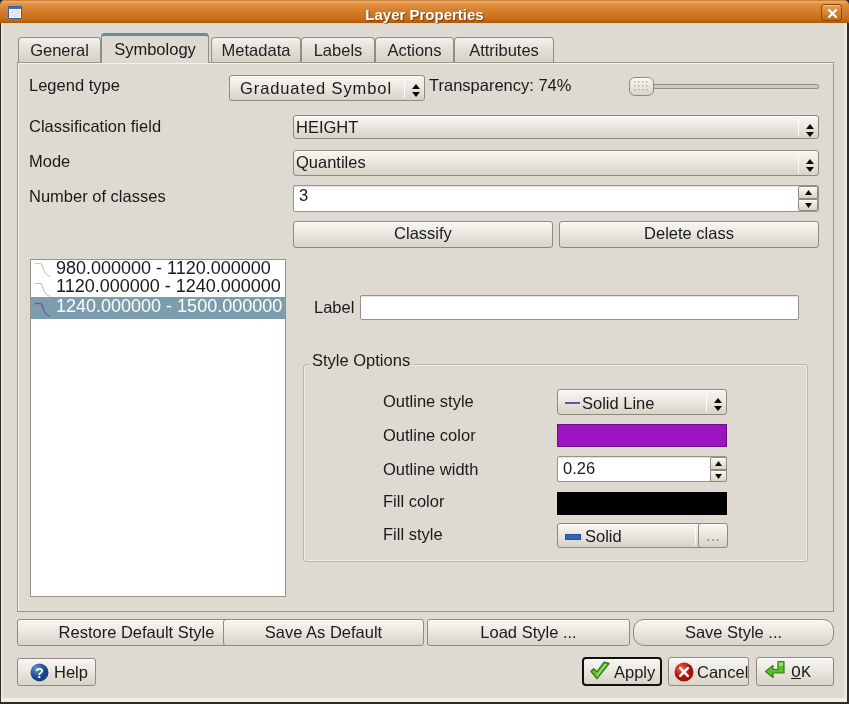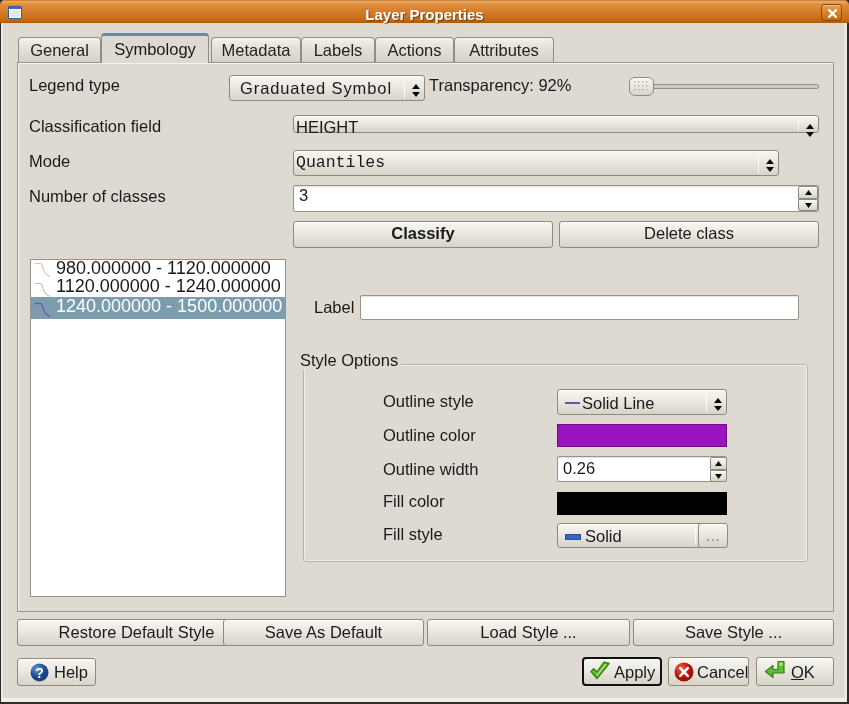--- a/index.html
+++ b/index.html
@@ -115,73 +115,73 @@
 
   <div class="lbl" style="left:28px; top:76px;">Legend type</div>
   <div class="btn combo" style="left:228px; top:75px; width:196px; height:26px;">
     <div class="ctext" style="left:10px; top:3px; letter-spacing:0.9px;">Graduated Symbol</div>
     <div class="sep" style="right:19px;"></div>
     <svg class="arrows" style="right:4.5px; top:7.5px;" width="8" height="13" viewBox="0 0 8 13">
         <path d="M4 0 L8 5 L0 5 Z" fill="#0a0a0a"></path>
         <path d="M4 13 L8 8 L0 8 Z" fill="#0a0a0a"></path>
       </svg>
   </div>
-  <div class="lbl" style="left:428px; top:76px;">Transparency: 92%</div>
+  <div class="lbl" style="left:428px; top:76px;">Transparency: 74%</div>
   <div style="position:absolute; left:629px; top:84px; width:189px; height:5px; background:#cdc9bf; border:1px solid #949083; border-radius:2px;"></div>
   <div class="btn" style="left:628px; top:77px; width:25px; height:19px; border-radius:6px;"></div>
   <svg style="position:absolute; left:633px; top:81px;" width="15" height="11" viewBox="0 0 15 11">
     <g fill="#b0aca0">
       <rect x="0" y="0" width="1.4" height="1.4"></rect>
         <rect x="4" y="0" width="1.4" height="1.4"></rect>
         <rect x="8" y="0" width="1.4" height="1.4"></rect>
         <rect x="12" y="0" width="1.4" height="1.4"></rect>
       <rect x="0" y="4" width="1.4" height="1.4"></rect>
         <rect x="4" y="4" width="1.4" height="1.4"></rect>
         <rect x="8" y="4" width="1.4" height="1.4"></rect>
         <rect x="12" y="4" width="1.4" height="1.4"></rect>
       <rect x="0" y="8" width="1.4" height="1.4"></rect>
         <rect x="4" y="8" width="1.4" height="1.4"></rect>
         <rect x="8" y="8" width="1.4" height="1.4"></rect>
         <rect x="12" y="8" width="1.4" height="1.4"></rect>
     </g>
   </svg>
 
   <div class="lbl" style="left:28px; top:117px;">Classification field</div>
-  <div class="btn combo" style="left:292px; top:115px; width:526px; height:18px;">
+  <div class="btn combo" style="left:292px; top:115px; width:526px; height:24px;">
     <div class="ctext" style="left:2px; top:1.5px;">HEIGHT</div>
     <div class="sep" style="right:19px;"></div>
     <svg class="arrows" style="right:4.5px; top:7.5px;" width="8" height="13" viewBox="0 0 8 13">
         <path d="M4 0 L8 5 L0 5 Z" fill="#0a0a0a"></path>
         <path d="M4 13 L8 8 L0 8 Z" fill="#0a0a0a"></path>
       </svg>
   </div>
 
   <div class="lbl" style="left:28px; top:152px;">Mode</div>
-  <div class="btn combo" style="left:292px; top:150px; width:486px; height:26px;font-family:Liberation Mono, monospace;">
+  <div class="btn combo" style="left:292px; top:150px; width:526px; height:26px;">
     <div class="ctext" style="left:2px; top:1.5px;">Quantiles</div>
     <div class="sep" style="right:19px;"></div>
     <svg class="arrows" style="right:4.5px; top:7.5px;" width="8" height="13" viewBox="0 0 8 13">
         <path d="M4 0 L8 5 L0 5 Z" fill="#0a0a0a"></path>
         <path d="M4 13 L8 8 L0 8 Z" fill="#0a0a0a"></path>
       </svg>
   </div>
 
   <div class="lbl" style="left:28px; top:187px;">Number of classes</div>
   <div class="entry" style="left:292px; top:185px; width:526px; height:27px;"></div>
   <div class="ctext" style="left:298px; top:186px;">3</div>
   <div class="btn" style="left:797px; top:186px; width:20px; height:13px; border-radius:2px 2px 0 0;"></div>
   <svg style="position:absolute; left:803.5px; top:190px;" width="7" height="5" viewBox="0 0 7 5">
       <path d="M3.5 0 L7 5 L0 5 Z" fill="#0a0a0a"></path>
     </svg>
   <div class="btn" style="left:797px; top:199px; width:20px; height:12px; border-radius:0 0 2px 2px;"></div>
   <svg style="position:absolute; left:803.5px; top:203px;" width="7" height="5" viewBox="0 0 7 5">
       <path d="M3.5 5 L7 0 L0 0 Z" fill="#0a0a0a"></path>
     </svg>
 
-  <div class="btn" style="left:292px; top:221px; width:260px; height:27px;"><span style="display:inline-block;margin-top:1.5px;font-weight:bold;">Classify</span></div>
+  <div class="btn" style="left:292px; top:221px; width:260px; height:27px;"><span style="display:inline-block;margin-top:1.5px;">Classify</span></div>
   <div class="btn" style="left:558px; top:221px; width:260px; height:27px;"><span style="display:inline-block;margin-top:1.5px;">Delete class</span></div>
 
   <div class="entry" style="left:29px; top:259px; width:256px; height:338px; border-radius:0; box-shadow:none;"></div>
   <svg style="position:absolute; left:33px; top:261px;" width="17" height="17" viewBox="0 0 17 17">
       <path d="M1 2.5 H6 C9.5 2.5 8 7 10.5 11 C12 13.5 13.5 14.5 16 15.5" fill="none" stroke="#d8c3b4" stroke-width="1.1"></path>
     </svg>
   <div class="ctext" style="left:55px; top:257.5px; font-size:18px;">980.000000 - 1120.000000</div>
   <svg style="position:absolute; left:33px; top:281px;" width="17" height="17" viewBox="0 0 17 17">
       <path d="M1 2.5 H6 C9.5 2.5 8 7 10.5 11 C12 13.5 13.5 14.5 16 15.5" fill="none" stroke="#b9c7ba" stroke-width="1.1"></path>
     </svg>
@@ -189,21 +189,21 @@
   <div style="position:absolute; left:30px; top:297px; width:254px; height:22px; background:#7c9dae;"></div>
   <svg style="position:absolute; left:33px; top:301px;" width="17" height="17" viewBox="0 0 17 17">
       <path d="M1 2.5 H6 C9.5 2.5 8 7 10.5 11 C12 13.5 13.5 14.5 16 15.5" fill="none" stroke="#7a50a8" stroke-width="1.3"></path>
     </svg>
   <div class="ctext" style="left:55px; top:296px; font-size:18px; color:#ffffff;">1240.000000 - 1500.000000</div>
 
   <div class="lbl" style="left:313px; top:298px;">Label</div>
   <div class="entry" style="left:359px; top:295px; width:439px; height:25px;"></div>
 
   <div style="position:absolute; left:302px; top:364px; width:505px; height:198px; border:1px solid #b8b4a9; border-radius:3px; box-shadow:inset 0 0 0 1px #f0eee8;"></div>
-  <div class="lbl" style="left:296px; top:351px; background:#dedad2; padding:0 3px;">Style Options</div>
+  <div class="lbl" style="left:308px; top:351px; background:#dedad2; padding:0 3px;">Style Options</div>
 
   <div class="lbl" style="left:382px; top:392px;">Outline style</div>
   <div class="btn combo" style="left:556px; top:389px; width:170px; height:26px;">
     <svg style="position:absolute; left:7px; top:12px;" width="15" height="2">
         <rect width="15" height="2" fill="#5a5aa8"></rect>
       </svg>
     <div class="ctext" style="left:24px; top:4px;">Solid Line</div>
     <div class="sep" style="right:19px;"></div>
     <svg class="arrows" style="right:4.5px; top:7.5px;" width="8" height="13" viewBox="0 0 8 13">
         <path d="M4 0 L8 5 L0 5 Z" fill="#0a0a0a"></path>
@@ -239,21 +239,21 @@
     <svg class="arrows" style="right:5px; top:7px;" width="8" height="13" viewBox="0 0 8 13">
         <path d="M4 0 L8 5 L0 5 Z" fill="#0a0a0a"></path>
         <path d="M4 13 L8 8 L0 8 Z" fill="#0a0a0a"></path>
       </svg>
   </div>
   <div class="btn" style="left:697px; top:523px; width:30px; height:25px; color:#8e8b80;"><span style="display:inline-block;margin-top:2px;">...</span></div>
 
   <div class="btn" style="left:16px; top:619px; width:239px; height:27px;"><span style="display:inline-block;margin-top:3px;">Restore Default Style</span></div>
   <div class="btn" style="left:426px; top:619px; width:203px; height:27px;"><span style="display:inline-block;margin-top:3px;">Load Style ...</span></div>
   <div class="btn" style="left:222px; top:619px; width:201px; height:27px;"><span style="display:inline-block;margin-top:3px;">Save As Default</span></div>
-  <div class="btn" style="left:632px; top:619px; width:201px; height:27px;"><span style="display:inline-block;margin-top:3px;">Save Style ...</span></div>
+  <div class="btn" style="left:632px; top:619px; width:201px; height:27px;border-radius:11px;"><span style="display:inline-block;margin-top:3px;">Save Style ...</span></div>
 
   <div class="btn" style="left:16px; top:658px; width:79px; height:28px;"></div>
   <svg style="position:absolute; left:29px; top:663px;" width="19" height="19" viewBox="0 0 19 19">
     <defs>
         <radialGradient id="hg" cx="35%" cy="30%">
           <stop offset="0%" stop-color="#6f9fd8"></stop>
           <stop offset="60%" stop-color="#2d62ab"></stop>
           <stop offset="100%" stop-color="#1c4485"></stop>
         </radialGradient>
       </defs>
@@ -279,15 +279,15 @@
       </defs>
     <circle cx="10" cy="10" r="9.5" fill="url(#cg)"></circle>
     <path d="M6.2 6.2 L13.8 13.8 M13.8 6.2 L6.2 13.8" stroke="#fff" stroke-width="2.6" stroke-linecap="round"></path>
   </svg>
   <div class="lbl" style="left:696px; top:663px;">Cancel</div>
   <div class="btn" style="left:755px; top:657px; width:78px; height:29px;"></div>
   <svg style="position:absolute; left:763px; top:660px;" width="24" height="23" viewBox="0 0 24 23">
     <path d="M14 1.5 L20 1.5 L20 13 L9 13 L9 17.5 L1.5 11.5 L9 5.5 L9 9.5 L14 9.5 Z" fill="#5fbe2e" stroke="#357f12" stroke-width="1.2" stroke-linejoin="round"></path>
     <path d="M15 2.5 L19 2.5 L19 6 L15 6 Z" fill="#9ddb74"></path>
   </svg>
-  <div class="lbl" style="left:790px; top:663px;"><span style="text-decoration:underline;">O</span>K</div>
+  <div class="lbl" style="left:790px; top:663px;font-family:Liberation Mono, monospace;"><span style="text-decoration:underline;">O</span>K</div>
   <div style="position:absolute; left:0px; top:698px; width:846px; height:4px; background:#f1eee8;"></div>
 </div>
 
 </body></html>

